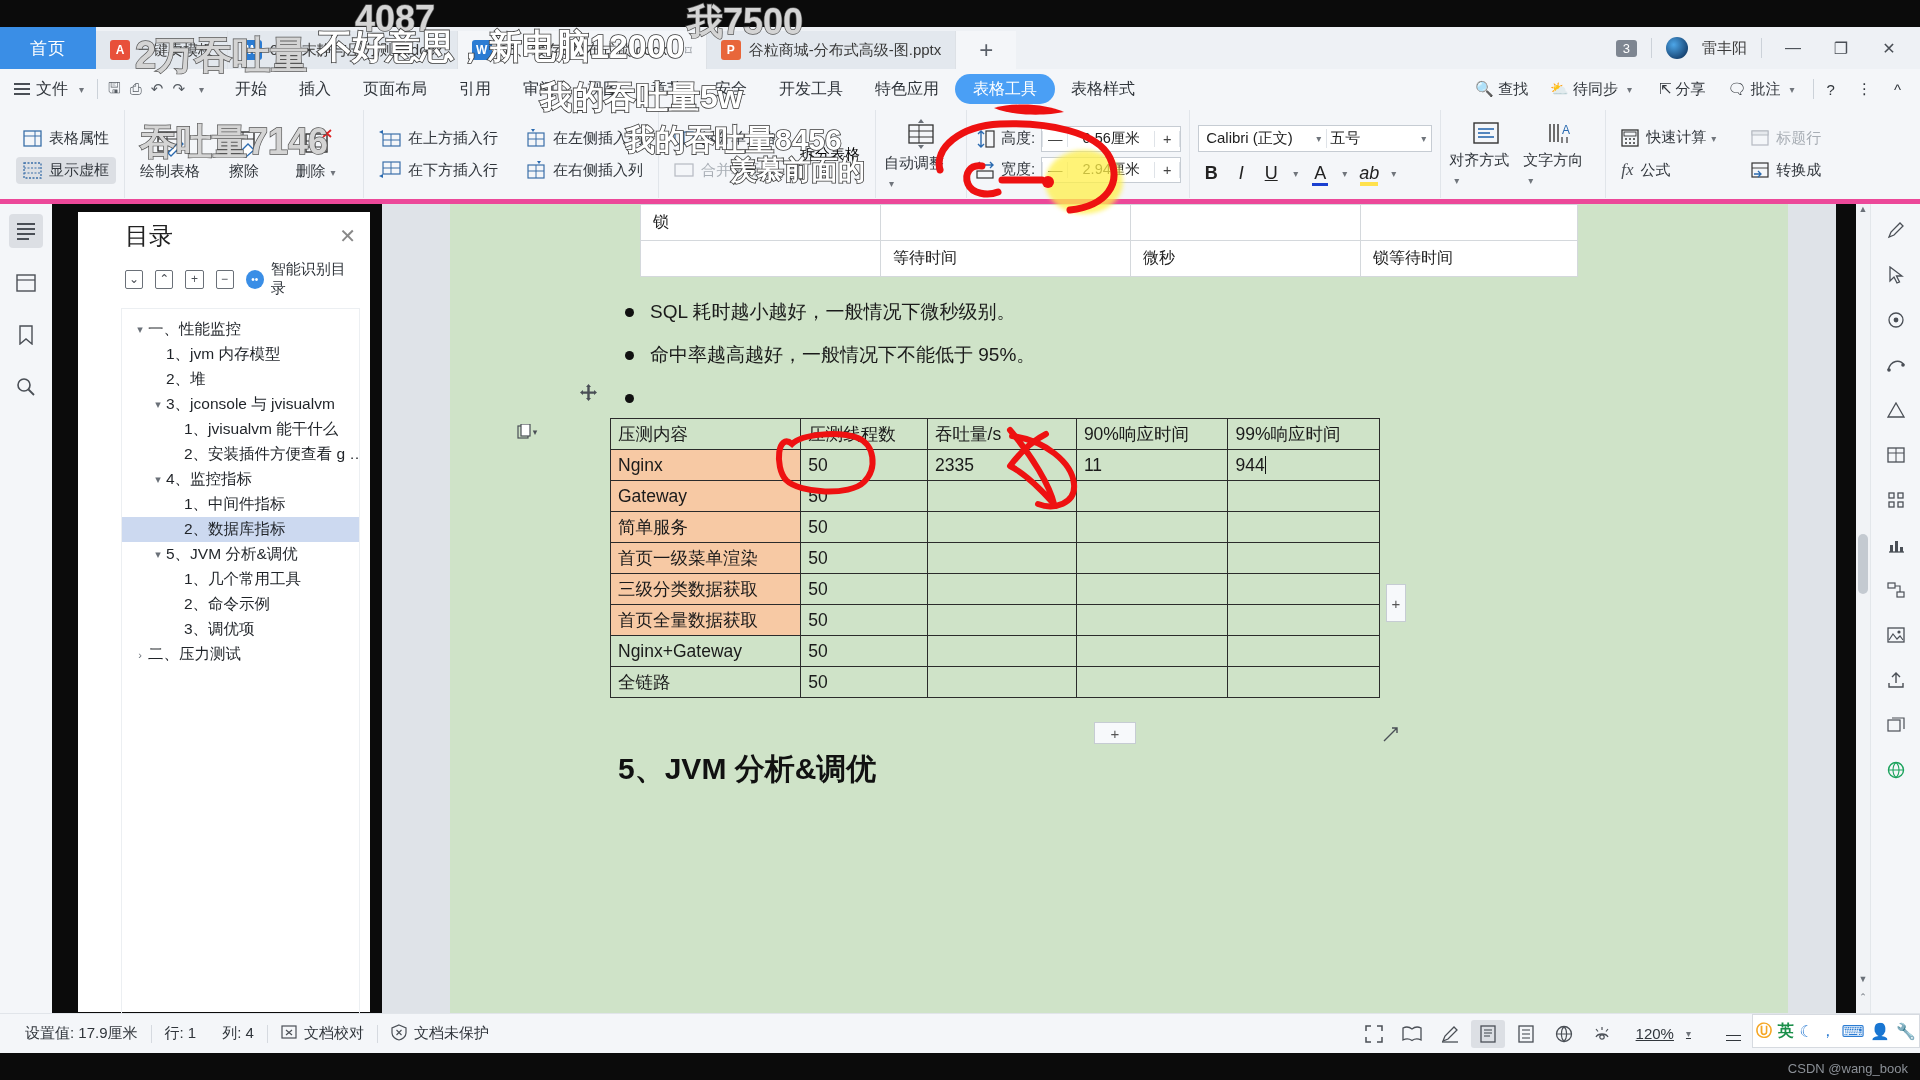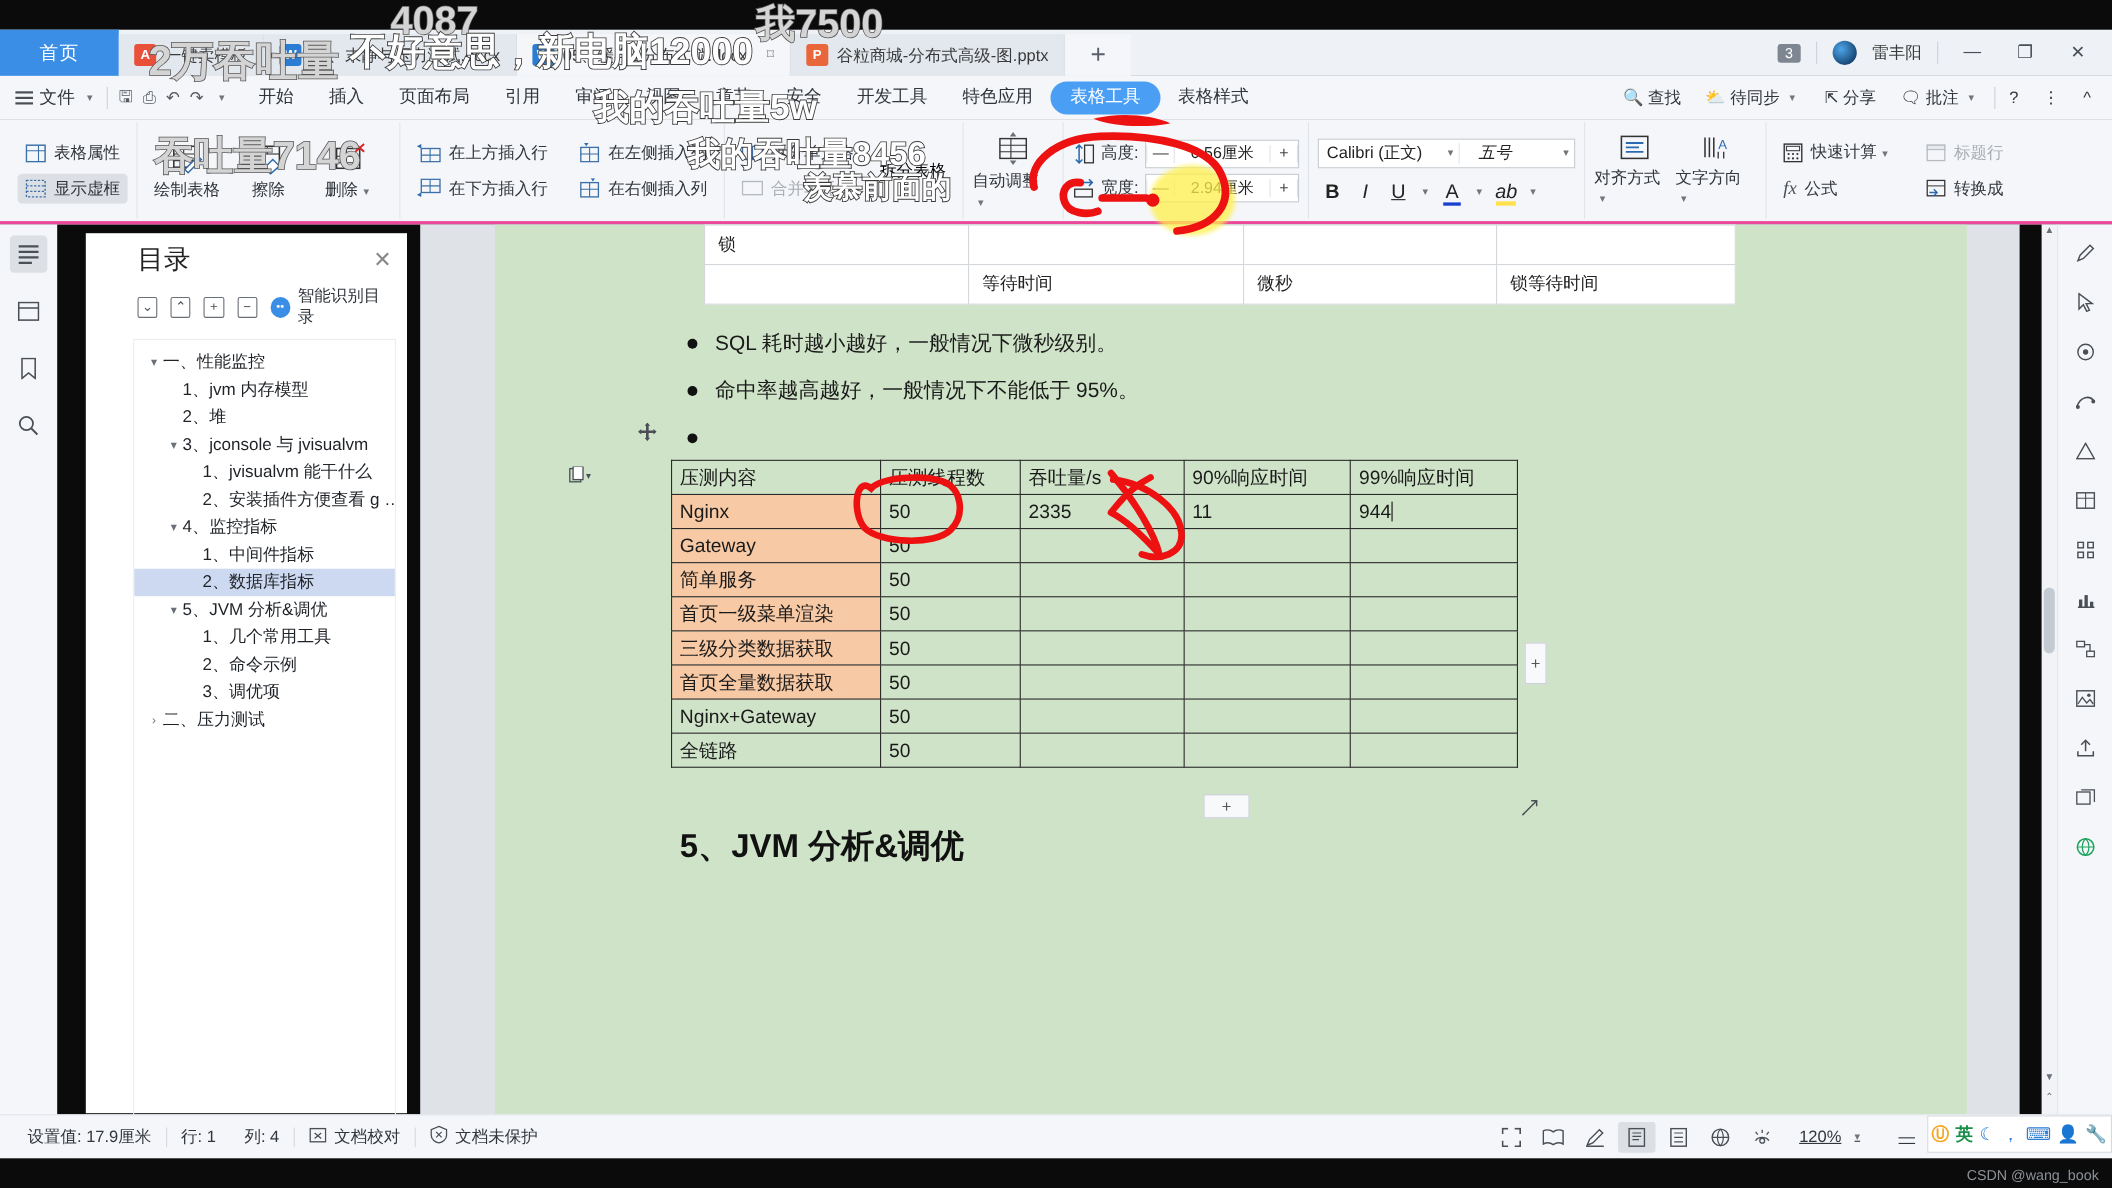--- a/index.html
+++ b/index.html
@@ -9,21 +9,21 @@
     background: #000;
   }
   #app { position: relative; width: 1920px; height: 1080px; background: #0b0b0b; }
 
   
   .tabbar {
     position: absolute; left: 0; top: 27px; width: 1920px; height: 42px;
     background: #eef1f5; display: flex; align-items: flex-end;
   }
   .home-tab {
-    width: 108px; height: 42px; background: #3a8ee6; color: #fff;
+    width: 96px; height: 42px; background: #3a8ee6; color: #fff;
     display: flex; align-items: center; justify-content: center;
     font-size: 17px; letter-spacing: 1px;
   }
   .doctab {
     height: 38px; display: flex; align-items: center; gap: 8px;
     padding: 0 14px; font-size: 15px; color: #3a3a3a;
     border-right: 1px solid #dde1e6; position: relative; white-space: nowrap;
   }
   .doctab.inactive { background: #e3e8ee; }
   .doctab.active { background: #f4f6f9; }
@@ -69,21 +69,21 @@
   .file-menu { display: flex; align-items: center; gap: 6px; padding-right: 8px;}
   .hamb { display: inline-flex; flex-direction: column; gap: 3px; }
   .hamb i { display: block; width: 16px; height: 2px; background: #4a4f56; }
   .qat { display: flex; align-items: center; gap: 9px; padding: 0 10px; color: #555b62; font-size: 15px;}
   .ribtabs-right { margin-left: auto; display: flex; align-items: center; gap: 4px; padding-right: 10px;}
   .rtr { padding: 0 9px; font-size: 15px; color: #31363c; display:flex; align-items:center; gap:4px;}
 
   
   .ribbon {
     position: absolute; left: 0; top: 109px; width: 1920px; height: 95px;
-    background: #f4f6f9; border-bottom: 3px solid #ec4899;
+    background: #f4f6f9; border-bottom: 5px solid #ec4899;
     display: flex; align-items: center; padding-left: 8px; gap: 0;
   }
   .grp { display: flex; align-items: center; height: 88px; padding: 0 8px; }
   .grp + .grp { border-left: 1px solid #e1e5ea; }
   .stack2 { display: flex; flex-direction: column; justify-content: center; gap: 5px; }
   .smallbtn {
     display: flex; align-items: center; gap: 7px; font-size: 15px;
     color: #31363c; padding: 4px 7px; border-radius: 4px; white-space: nowrap;
   }
   .smallbtn.sel { background: #dcdfe4; }
@@ -97,21 +97,21 @@
     background: #fff; height: 26px; font-size: 14.5px; color: #222;
   }
   .spin .mn, .spin .pl { width: 26px; text-align: center; color: #444; border-left:1px solid #dfe3e8; border-right:1px solid #dfe3e8;}
   .spin .val { width: 86px; text-align: center; }
   .dimrow { display:flex; align-items:center; gap:6px; font-size:15px; color:#31363c;}
   .fontbox {
     display: flex; align-items: center; border: 1px solid #c6ccd3; background: #fff;
     height: 27px; font-size: 15px; color: #222;
   }
   .fontbox .fn { width: 112px; padding-left: 7px; }
-  .fontbox .fs { width: 90px; padding-left: 17px; border-left: 1px solid #dfe3e8; font-style: italic;}
+  .fontbox .fs { width: 90px; padding-left: 3px; border-left: 1px solid #dfe3e8;}
   .caret { font-size: 10px; color: #70757c; padding: 0 5px; }
   .fmtrow { display: flex; align-items: center; gap: 4px; margin-top: 6px; font-size: 18px; color: #222; }
   .fmtrow b, .fmtrow i, .fmtrow u { width: 26px; text-align: center; }
   .ul-a { position: relative; width: 26px; text-align: center; }
   .ul-a::after { content:""; position:absolute; left:5px; right:5px; bottom:-2px; height:3px; background:#1a3fd0;}
   .hl-a { position: relative; width: 26px; text-align: center; font-style: italic;}
   .hl-a::after { content:""; position:absolute; left:4px; right:4px; bottom:-2px; height:4px; background:#ffe14d;}
 
   
   .rail {

